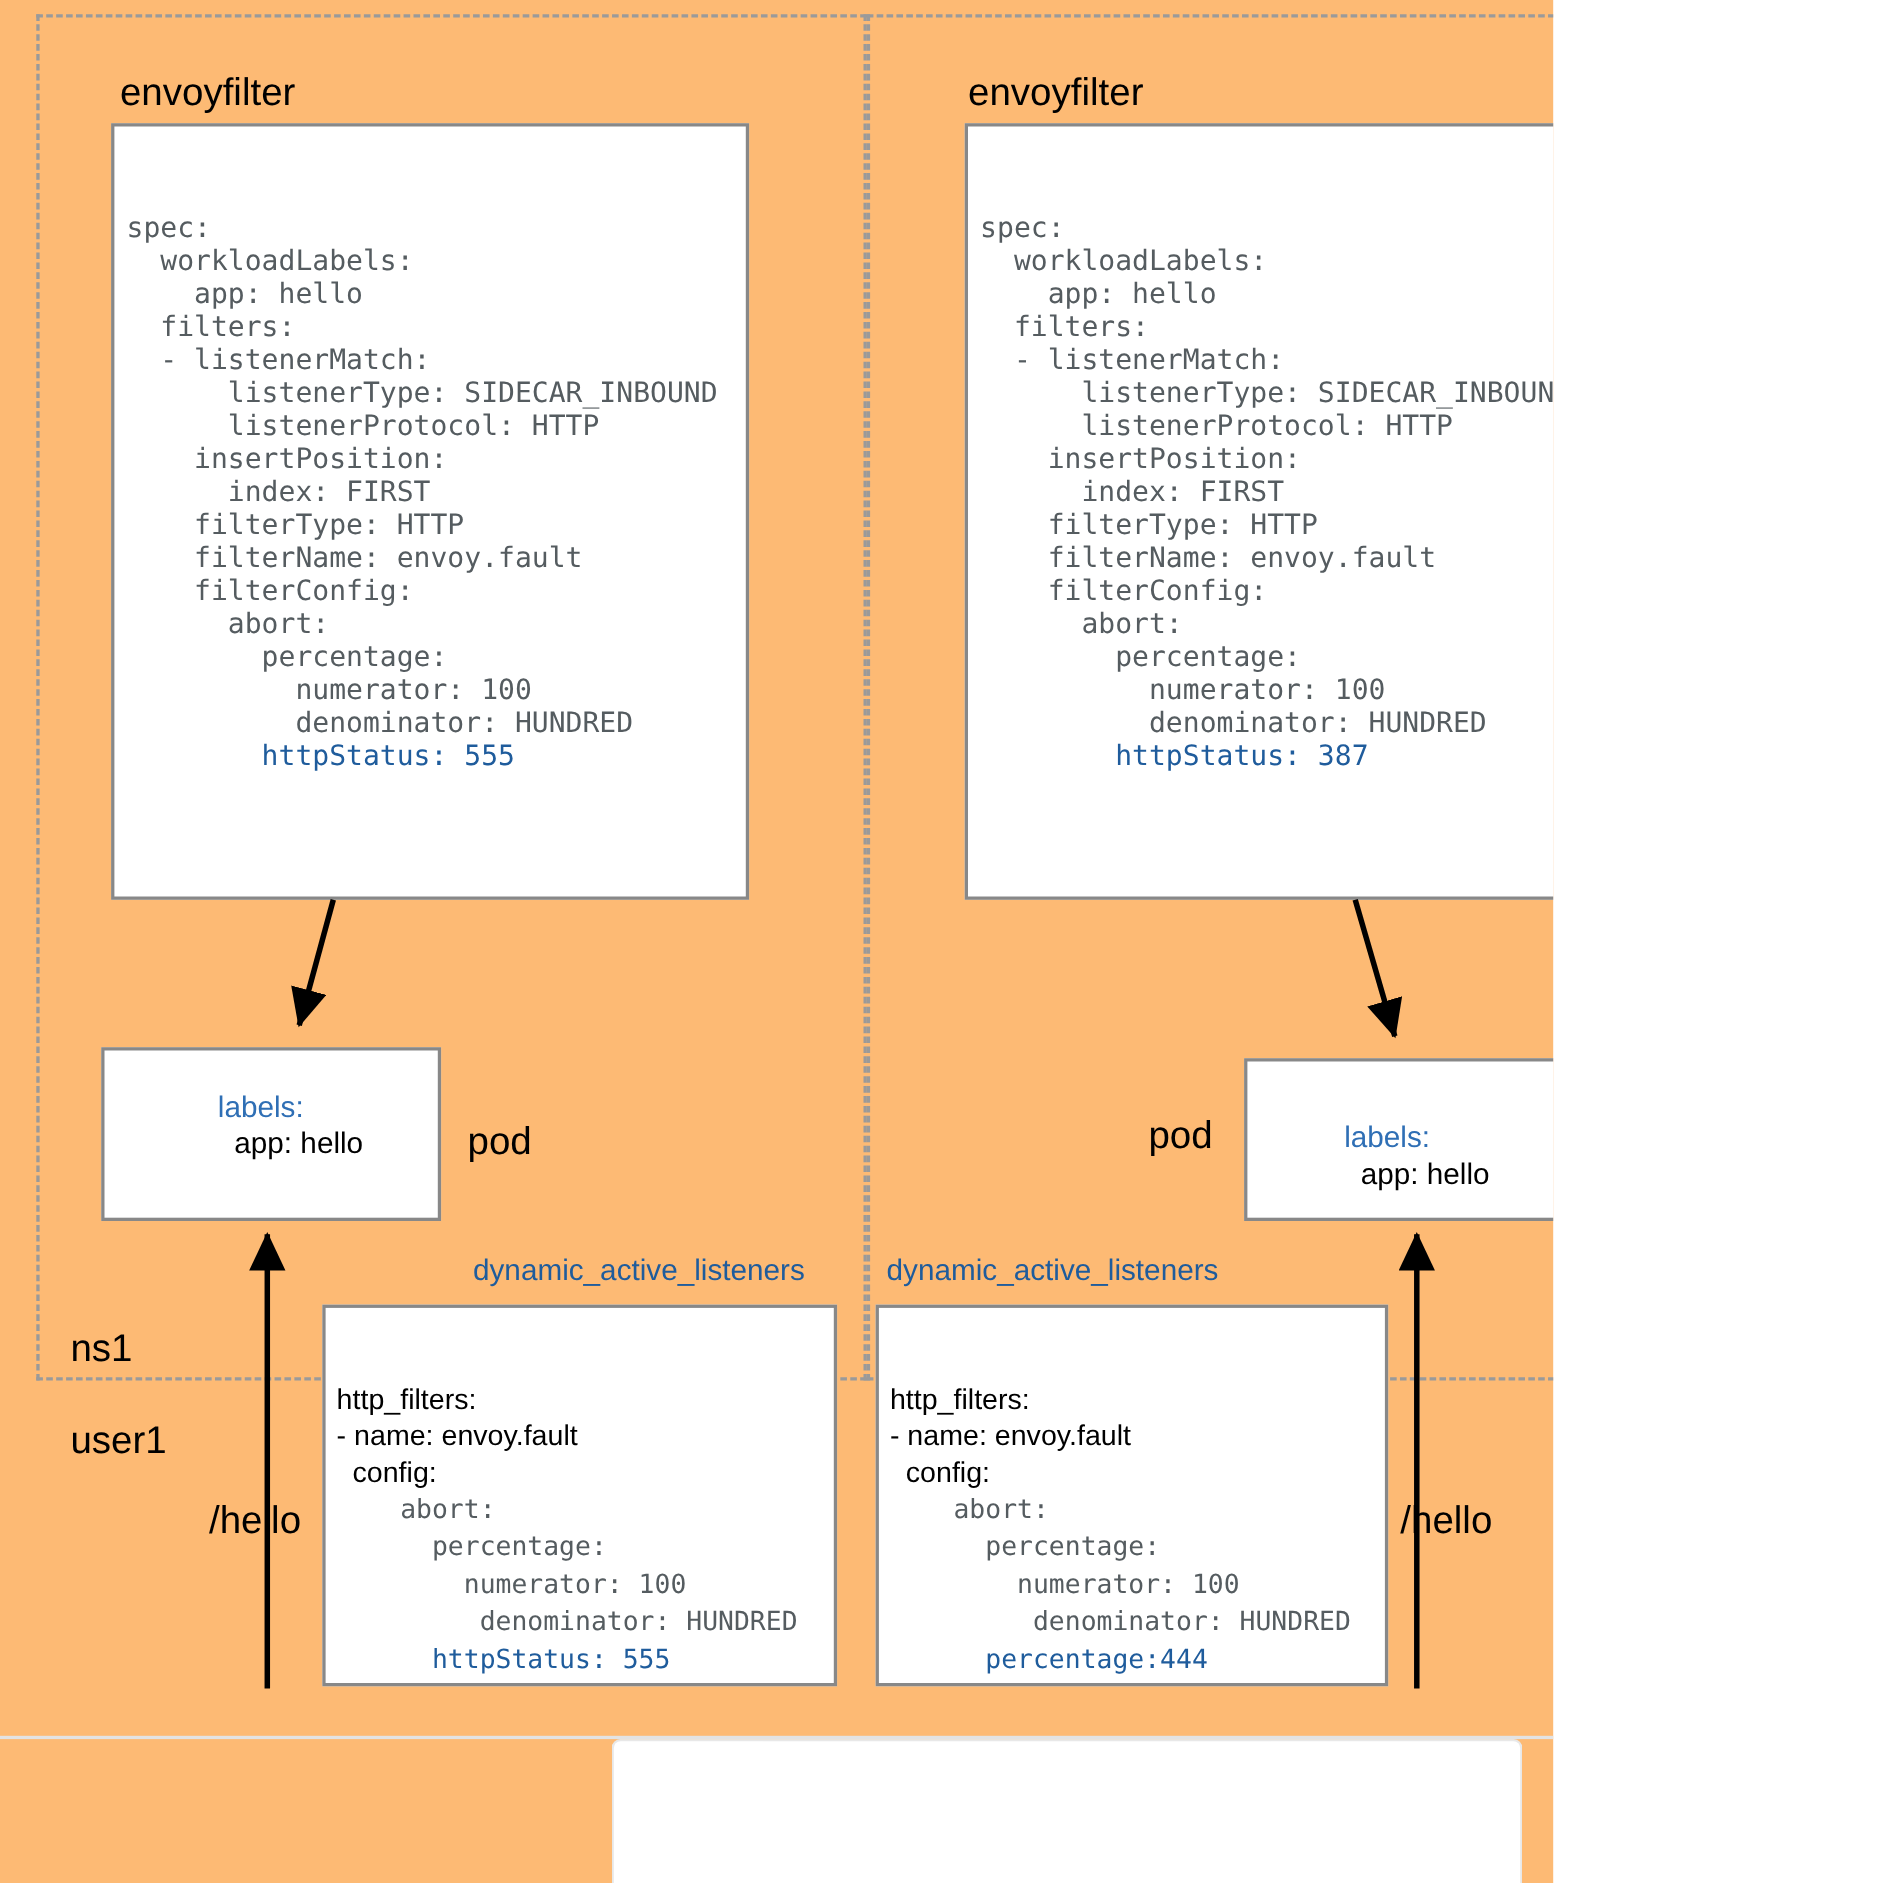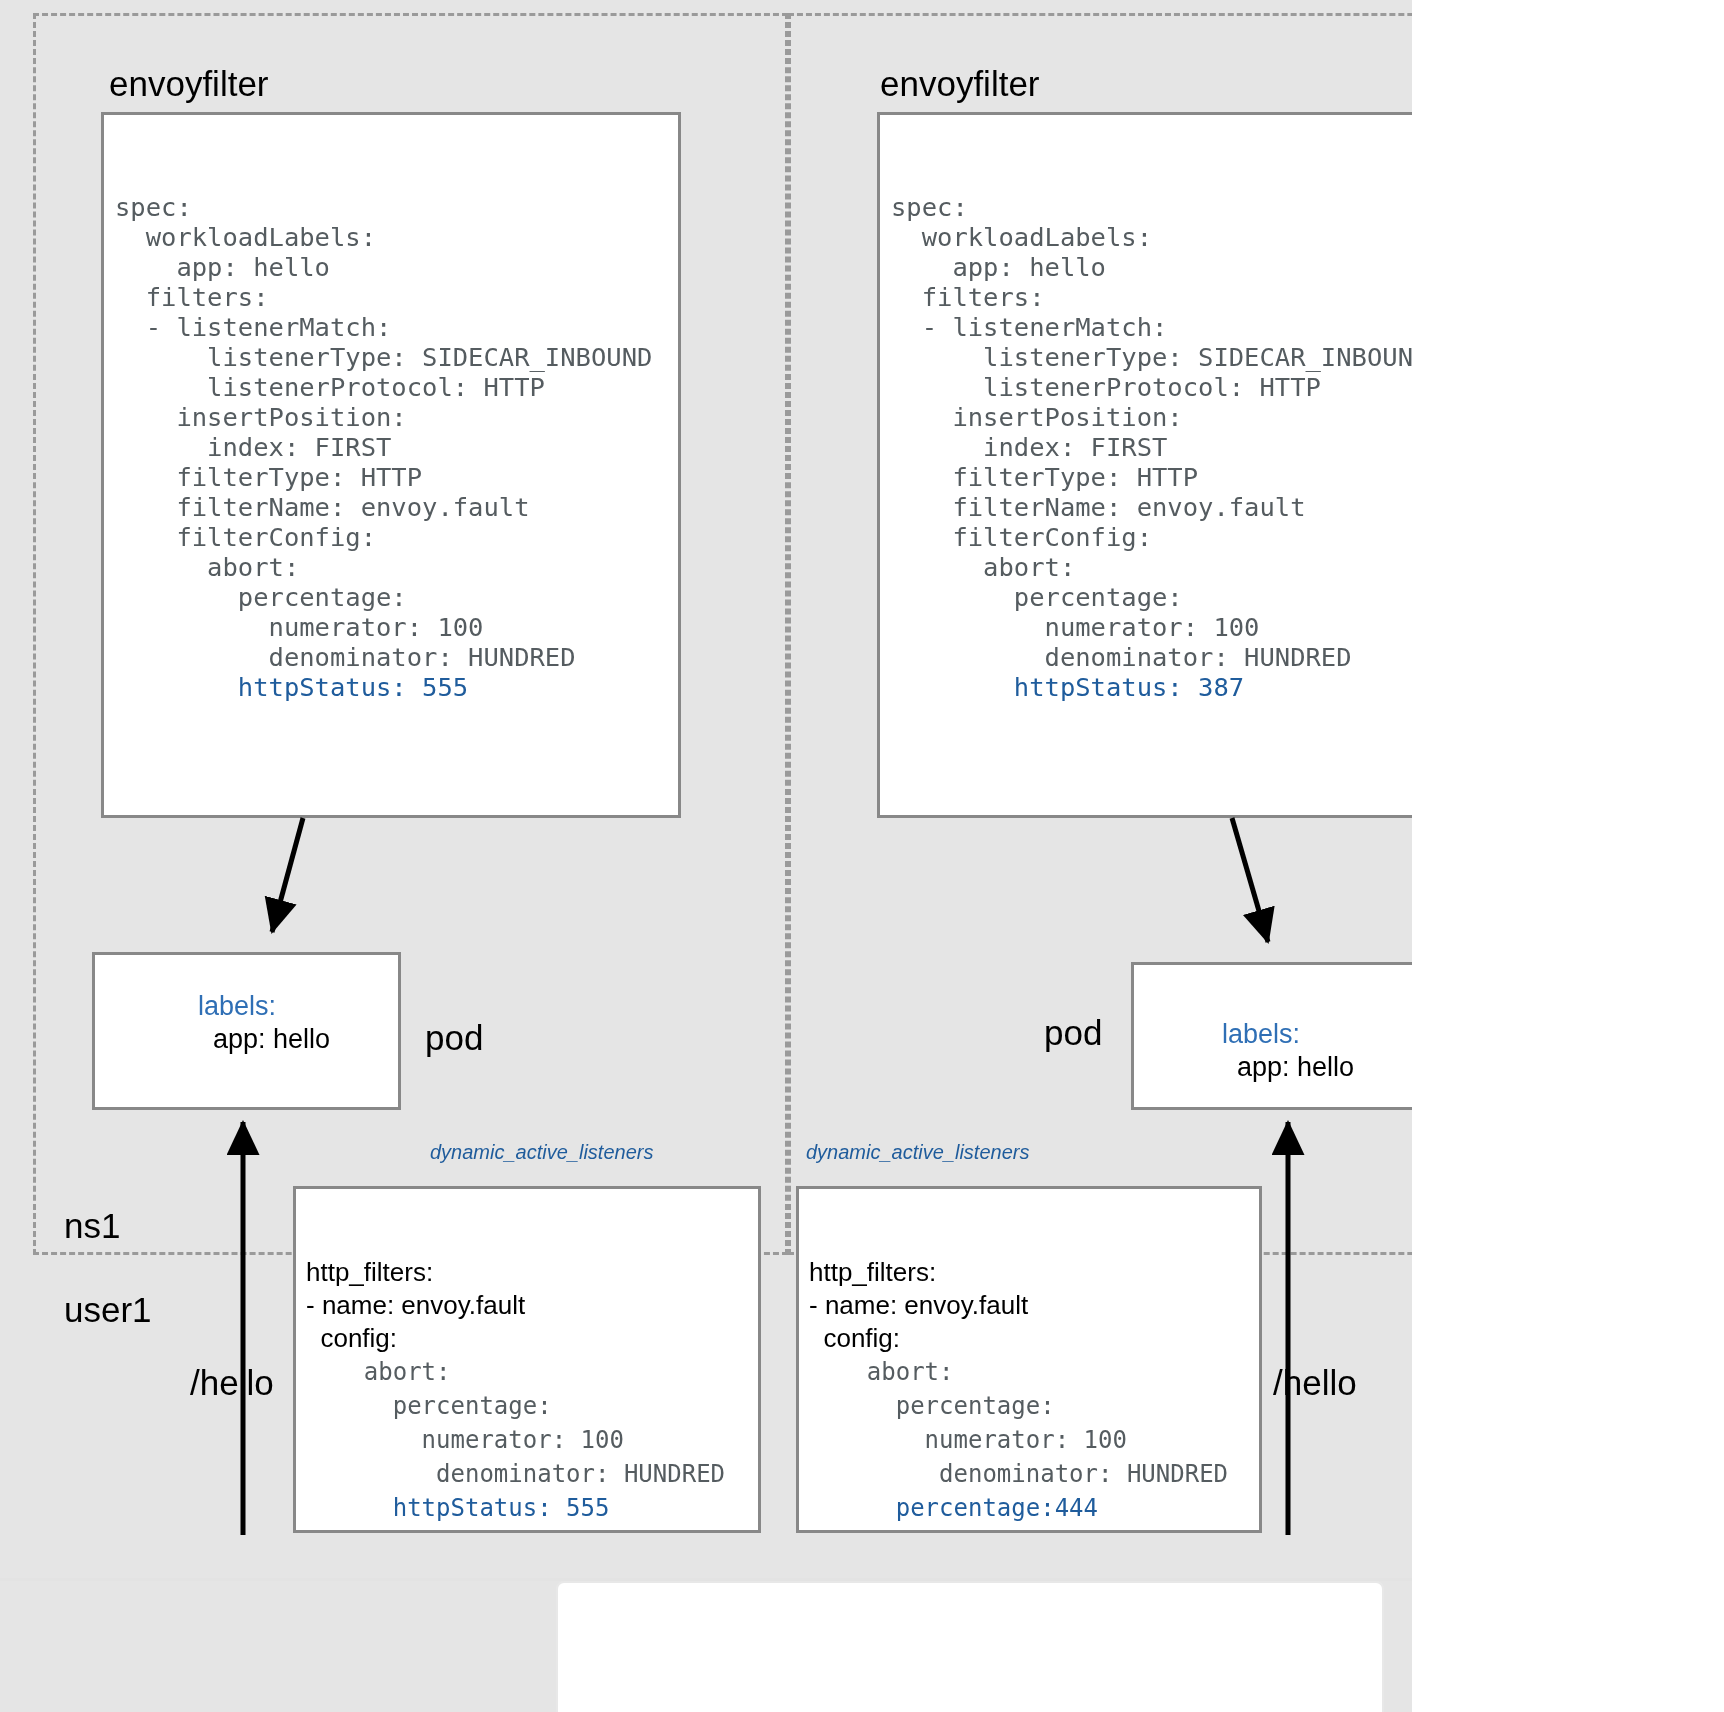--- a/index.html
+++ b/index.html
@@ -8,21 +8,21 @@
     background: #ffffff;
   }
   body {
     font-family: "Liberation Sans", sans-serif;
     color: #000000;
   }
   #canvas {
     position: relative;
     width: 1412px;
     height: 1712px;
-    background: #e5e5e5;
+    background: #fdba74;
     overflow: hidden;
   }
 
   
   .ns-region {
     position: absolute;
     border: 3px dashed #9a9a9a;
     box-sizing: border-box;
     background: transparent;
   }
@@ -85,25 +85,24 @@
     line-height: 1;
     color: #000000;
     white-space: nowrap;
   }
   #pod1-tag { left: 425px;  top: 1020px; }
   #pod2-tag { left: 1044px; top: 1015px; }
 
   
   .dal-title {
     position: absolute;
-    font-size: 20px;
+    font-size: 27px;
     line-height: 1;
     color: #1f5c9c;
     white-space: nowrap;
-    font-style: italic;
   }
   #dal1-title { left: 430px; top: 1142px; }
   #dal2-title { left: 806px; top: 1142px; }
 
   #dal1-box { left: 293px; top: 1186px; width: 468px; height: 347px; }
   #dal2-box { left: 796px; top: 1186px; width: 466px; height: 347px; }
 
   .dal-text {
     position: absolute;
     white-space: pre;

